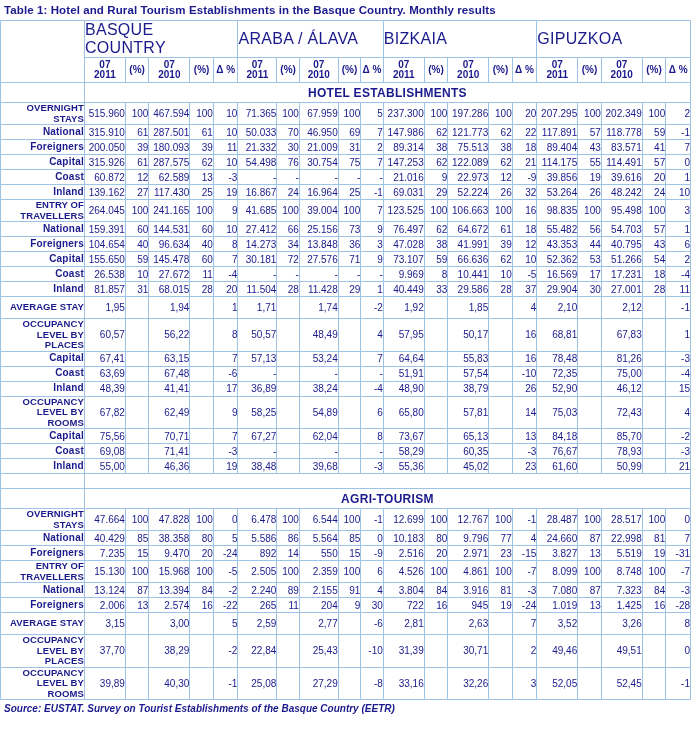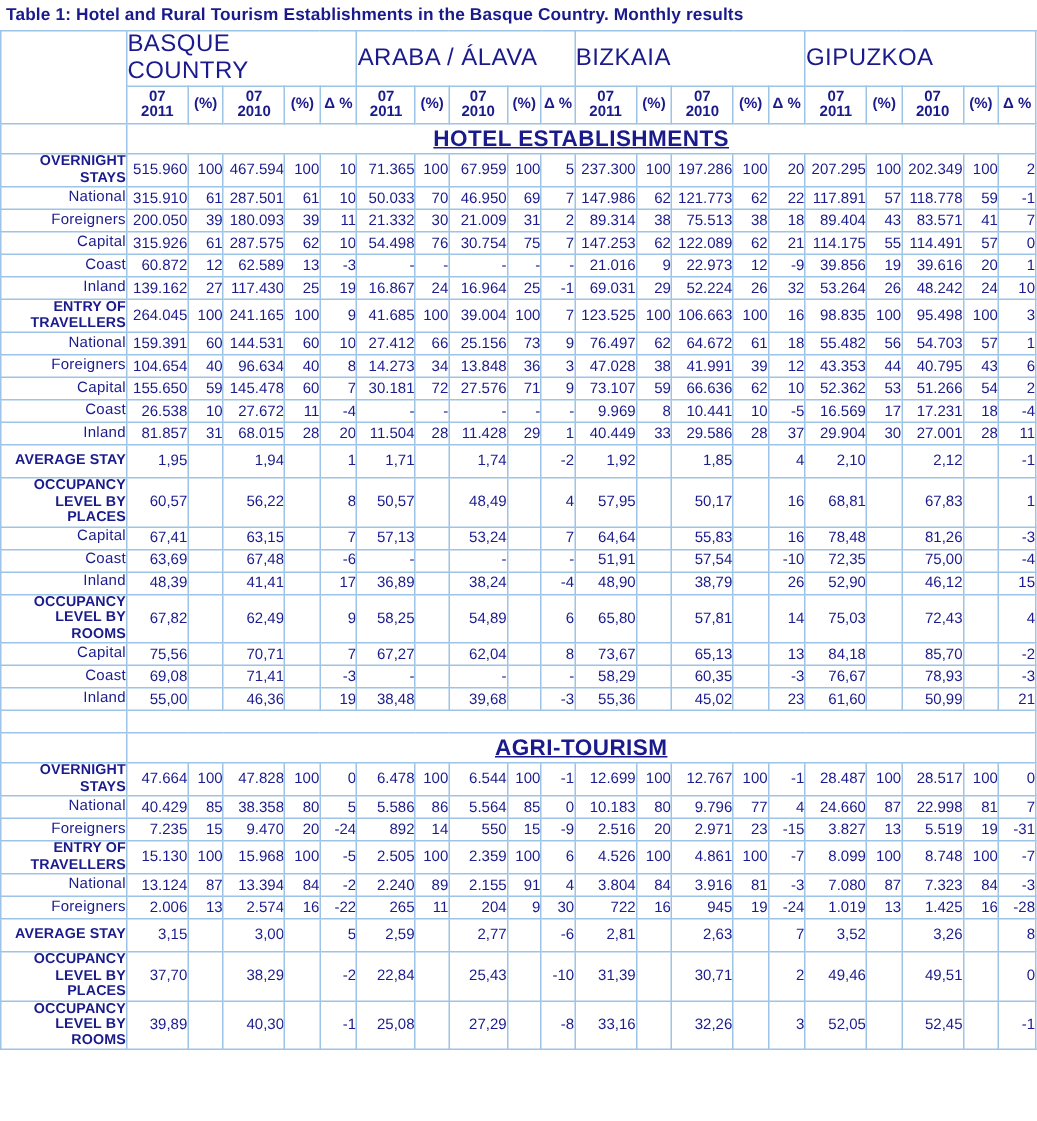--- a/index.html
+++ b/index.html
@@ -61,35 +61,34 @@
   .sub-head .yr {
     display: block;
   }
   .blank-corner {
     border-left: 1px solid #9dc3e6;
     border-top: 1px solid #9dc3e6;
   }
   .section-band {
     text-align: center;
     font-weight: bold;
-    font-size: 15px;
+    font-size: 12px;
     height: 19px;
     letter-spacing: 0.3px;
-    text-decoration: underline;
   }
   .rowlabel {
     font-weight: bold;
     font-size: 9.5px;
     line-height: 10.5px;
     padding-left: 2px;
     text-align: right;
     letter-spacing: 0.1px;
   }
   .rowlabel.indent {
-    font-weight: normal;
+    font-weight: bold;
     padding-left: 13px;
     font-size: 10px;
     letter-spacing: 0.2px;
   }
   td.num {
     text-align: right;
     padding-right: 3px;
     font-size: 10px;
     white-space: nowrap;
     font-variant-numeric: tabular-nums;
@@ -910,13 +909,14 @@
           <td class="delta">3</td>
           <td class="num grp-start">52,05</td>
           <td class="pct"></td>
           <td class="num">52,45</td>
           <td class="pct"></td>
           <td class="delta">-1</td>
         </tr>
       </tbody>
   </table>
 
+  <div class="src">Source: EUSTAT. Survey on Tourist Establishments of the Basque Country (EETR)</div>
 </div>
 
 </body></html>

